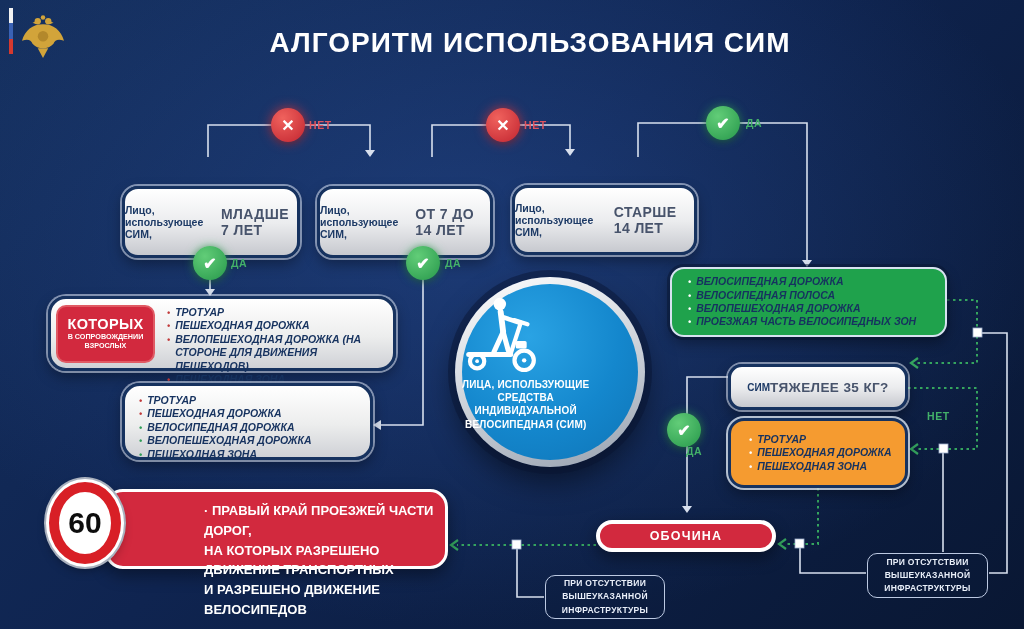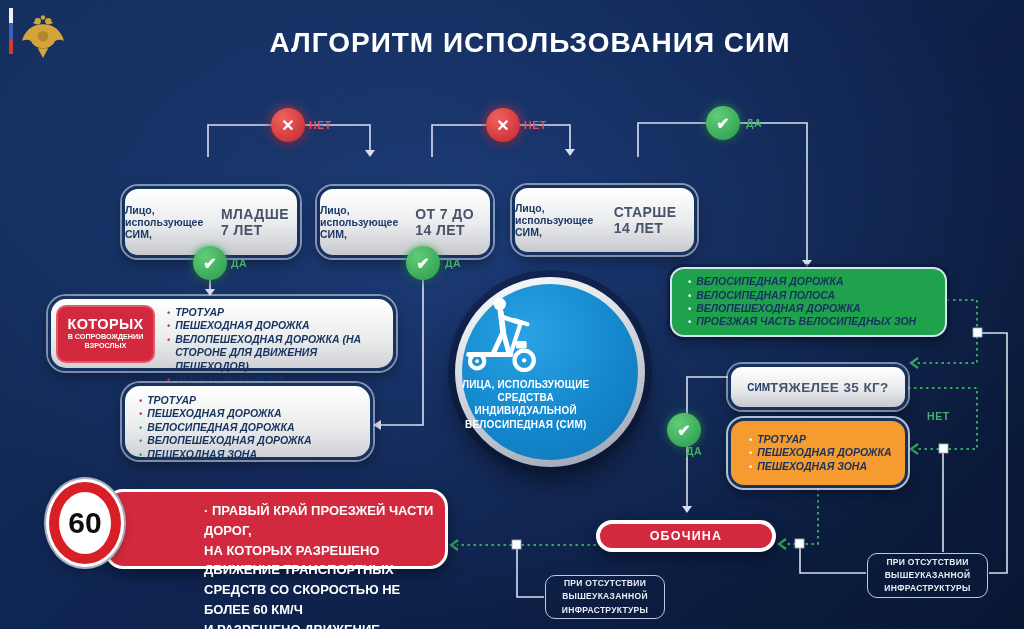--- a/index.html
+++ b/index.html
@@ -306,21 +306,20 @@
           <span>ПЕШЕХОДНАЯ ЗОНА</span>
         </li>
     </ul>
   </div>
 
   <div class="abs node redpill" style="left:596px;top:520px;width:180px;height:32px;">ОБОЧИНА</div>
 
   <div class="abs node red60" style="left:105px;top:489px;width:343px;height:80px;">
     <div>· ПРАВЫЙ КРАЙ ПРОЕЗЖЕЙ ЧАСТИ ДОРОГ,</div>
     <div>НА КОТОРЫХ РАЗРЕШЕНО ДВИЖЕНИЕ ТРАНСПОРТНЫХ</div>
-    <div>СРЕДСТВ СО СКОРОСТЬЮ НЕ БОЛЕЕ 60 КМ/Ч</div>
     <div>И РАЗРЕШЕНО ДВИЖЕНИЕ ВЕЛОСИПЕДОВ</div>
   </div>
   <div class="abs sign60" style="left:49px;top:482px;">
     <span>60</span>
   </div>
 
   <div class="abs node pri" style="left:545px;top:575px;width:120px;height:44px;">
     <div>ПРИ ОТСУТСТВИИ</div>
     <div>ВЫШЕУКАЗАННОЙ</div>
     <div>ИНФРАСТРУКТУРЫ</div>

